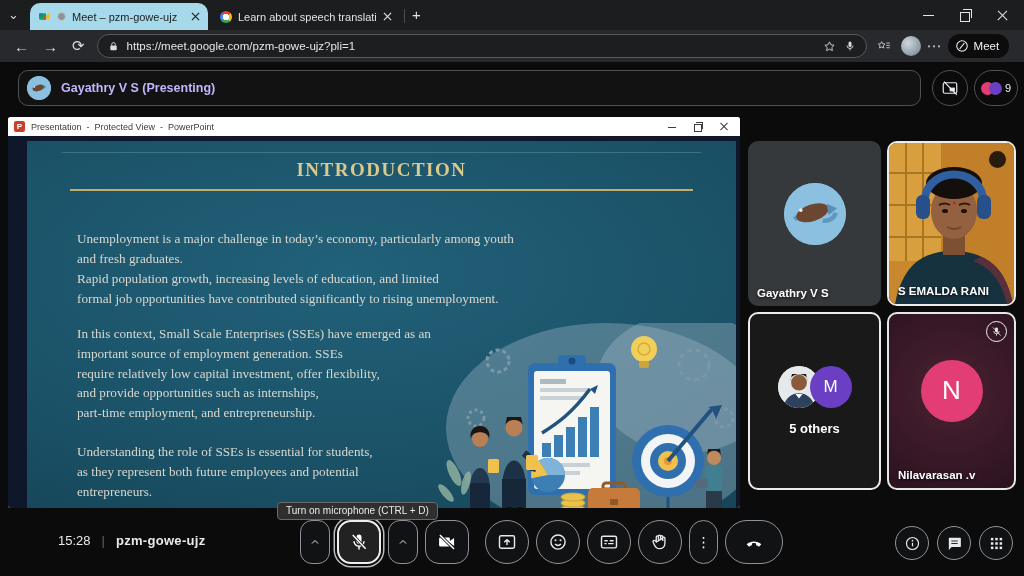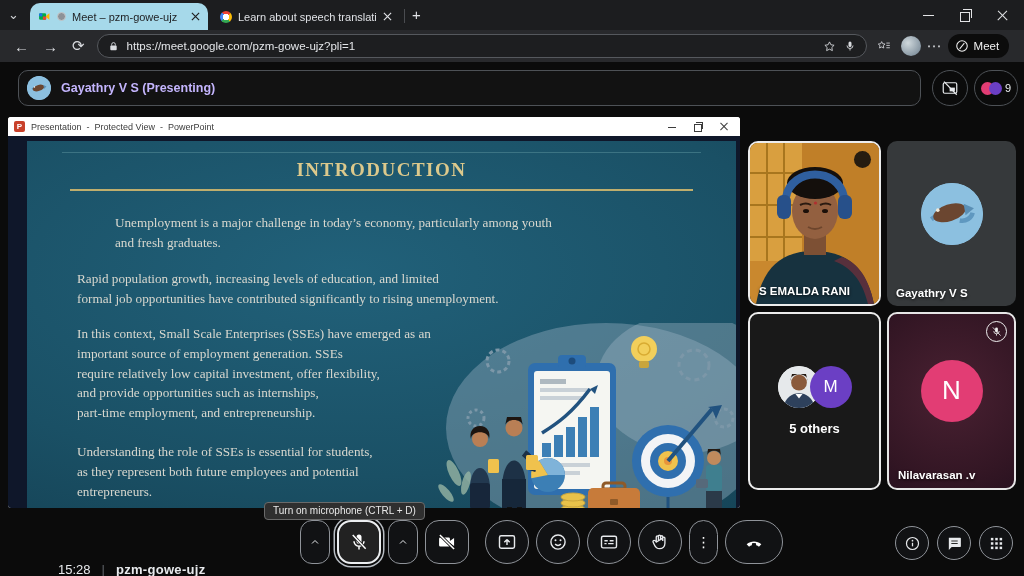--- a/index.html
+++ b/index.html
@@ -66,21 +66,21 @@
 
   #slide-area { height:384px; background:#0f172a; padding:5px 4px 2px 19px; }
   #slide { width:100%; height:100%; position:relative; overflow:hidden;
            background:radial-gradient(140% 120% at 45% 35%, #21617a 0%, #1a5065 45%, #133d4f 80%, #0e3343 100%); }
   #slide-topline { position:absolute; left:5%; top:11px; width:90%; height:1px; background:#4a828f; opacity:.7; }
   #slide-title { position:absolute; left:6%; top:18px; width:88%; text-align:center; color:#dcc98c;
                  font-family:"Liberation Serif", serif; font-weight:bold; font-size:19px; letter-spacing:1.5px;
                  padding-bottom:8px; border-bottom:2px solid #bfae6d; }
   .slide-p { position:absolute; left:50px; width:580px; white-space:pre-line; color:#d9d8cf;
              font-family:"Liberation Serif", serif; font-size:13.2px; line-height:1.5; }
-  #p1 { top:72px;margin-left:38px; } #p2 { top:128px; } #p3 { top:183px; } #p4 { top:293px;margin-top:8px; }
+  #p1 { top:88px; } #p2 { top:128px; } #p3 { top:183px; } #p4 { top:293px;margin-top:8px; }
   #illustration { position:absolute; right:0; bottom:0; }
 
   #ppt-status { height:16px; background:#f0f0f0; display:flex; align-items:center; font-size:8px; color:#555; padding:0 6px; }
   #ppt-status-left { flex:1; }
   #ppt-status-icons { display:flex; gap:10px; align-items:center; font-size:9px; color:#555; }
 
   
   #tiles { position:absolute; left:748px; top:141px; width:268px; height:349px;
            display:grid; grid-template-columns:133px 129px; grid-template-rows:165px 178px; gap:6px; }
   .tile { border-radius:10px; position:relative; overflow:hidden; background:#191919; }
@@ -98,23 +98,23 @@
                   align-items:center; justify-content:center; gap:13px; }
   #others-avatars { display:flex; }
   #others-photo { width:42px; height:42px; border-radius:50%; background:#e6e9eb; overflow:hidden; }
   #others-m { width:42px; height:42px; border-radius:50%; background:#6b3fc4; color:#fff; font-size:17px;
               display:flex; align-items:center; justify-content:center; margin-left:-10px; }
   #others-label { color:#fff; font-size:13px; font-weight:bold; }
   #nila-muted { position:absolute; right:7px; top:7px; width:21px; height:21px; border-radius:50%;
                 border:1.6px solid #f0f0f0; display:flex; align-items:center; justify-content:center; }
 
   
-  #tooltip { position:absolute; left:264px; top:502px; background:#2f2f2f; border:1px solid #6a6a6a;
+  #tooltip { position:absolute; left:277px; top:502px; background:#2f2f2f; border:1px solid #6a6a6a;
              border-radius:4px; padding:2px 8px 3px; color:#e9e9e9; font-size:10px; z-index:5; white-space:nowrap; }
-  #bar-left { position:absolute; left:58px; top:562px; display:flex; align-items:center; color:#e8eaed; font-size:13px; }
+  #bar-left { position:absolute; left:58px; top:533px; display:flex; align-items:center; color:#e8eaed; font-size:13px; }
   #bar-sep { margin:0 11px; color:#5f6368; }
   #bar-code { font-weight:bold; letter-spacing:.3px; }
   #controls { position:absolute; left:300px; top:520px; display:flex; align-items:center; gap:7px; }
   .ctl { display:flex; align-items:center; justify-content:center; background:#111214; }
   .ctl-chev { width:30px; height:44px; border:1px solid #8f9399; border-radius:12px; }
   .ctl-sq { width:44px; height:44px; border:1px solid #8f9399; border-radius:14px; }
   #mic-btn { border:2px solid #eceef0; background:#222; box-shadow:0 0 0 2px #0b0b0b, 0 0 0 3.5px #b9bec4; }
   .ctl-round { width:44px; height:44px; border:1px solid #8f9399; border-radius:50%; }
   .ctl-dots { width:29px; height:44px; border:1px solid #8f9399; border-radius:15px; color:#fff; font-size:14px; letter-spacing:0; }
   .ctl-end { width:58px; height:44px; border:1px solid #8f9399; border-radius:22px; }
@@ -371,20 +371,34 @@
               <rect x="12" y="62" width="5" height="8" fill="#111"></rect>
           </g>
         </svg>
       </div>
     </div>
   </div>
 
 </div>
 
 <div id="tiles">
+
+  <div class="tile" id="tile-2">
+    <span class="big-avatar" id="gayathry-avatar">
+      <svg width="62" height="62" viewBox="0 0 48 48">
+          <circle cx="24" cy="24" r="24" fill="#8cc0e0"></circle>
+          <path d="M8 28c5-4 12-5 17-3" stroke="#5f98c0" stroke-width="3.5" fill="none"></path>
+          <path d="M30 29c5 1 9-2 10-6" stroke="#5f98c0" stroke-width="3.5" fill="none"></path>
+          <ellipse cx="22" cy="23" rx="13" ry="6.5" fill="#6b4630" transform="rotate(-18 22 23)"></ellipse>
+          <path d="M33 16l8 3.5-6.5 5.5z" fill="#5a8fb5"></path>
+          <circle cx="13" cy="21" r="1.4" fill="#f2e9d8"></circle>
+        </svg>
+    </span>
+    <span class="tile-name">Gayathry V S</span>
+  </div>
 
   <div class="tile" id="tile-1">
     <svg width="129" height="161" viewBox="0 0 129 161" preserveAspectRatio="xMidYMid slice">
       <rect width="129" height="161" fill="#c9882e"></rect>
       <rect x="0" y="0" width="52" height="118" fill="#d99f3f"></rect>
       <g stroke="#a8761e" stroke-width="2">
         <path d="M17 0V118M34 0V118M0 30H52M0 62H52M0 94H52"></path>
       </g>
       <rect x="52" y="0" width="77" height="161" fill="#c07f28"></rect>
       <path d="M6 161 C14 118 38 108 64 108 C96 108 116 124 124 161 Z" fill="#17323f"></path>
@@ -399,34 +413,20 @@
       <path d="M50 62 Q56 59 61 62 M70 62 Q76 59 81 62" stroke="#2a1a10" stroke-width="2" fill="none"></path>
       <ellipse cx="56" cy="68" rx="3" ry="2" fill="#1c0f08"></ellipse>
       <ellipse cx="75" cy="68" rx="3" ry="2" fill="#1c0f08"></ellipse>
       <circle cx="65.5" cy="60" r="1.6" fill="#b03030"></circle>
       <path d="M58 84 Q65 88 72 84" stroke="#6d452c" stroke-width="2" fill="none"></path>
     </svg>
     <span id="tile1-dot"></span>
     <span class="tile-name">S EMALDA RANI</span>
   </div>
 
-  <div class="tile" id="tile-2">
-    <span class="big-avatar" id="gayathry-avatar">
-      <svg width="62" height="62" viewBox="0 0 48 48">
-          <circle cx="24" cy="24" r="24" fill="#8cc0e0"></circle>
-          <path d="M8 28c5-4 12-5 17-3" stroke="#5f98c0" stroke-width="3.5" fill="none"></path>
-          <path d="M30 29c5 1 9-2 10-6" stroke="#5f98c0" stroke-width="3.5" fill="none"></path>
-          <ellipse cx="22" cy="23" rx="13" ry="6.5" fill="#6b4630" transform="rotate(-18 22 23)"></ellipse>
-          <path d="M33 16l8 3.5-6.5 5.5z" fill="#5a8fb5"></path>
-          <circle cx="13" cy="21" r="1.4" fill="#f2e9d8"></circle>
-        </svg>
-    </span>
-    <span class="tile-name">Gayathry V S</span>
-  </div>
-
   <div class="tile" id="tile-3">
     <div id="others-group">
       <div id="others-avatars">
         <span id="others-photo">
           <svg width="42" height="42" viewBox="0 0 48 48">
               <circle cx="24" cy="24" r="24" fill="#e6e9eb"></circle>
               <circle cx="24" cy="19" r="9" fill="#8a5a3b"></circle>
               <path d="M14 17c0-10 20-10 20 0l-2-8H16z" fill="#20160f"></path>
               <path d="M6 48c2-12 10-17 18-17s16 5 18 17z" fill="#2e415c"></path>
               <path d="M20 32l4 5 4-5z" fill="#fff"></path>

